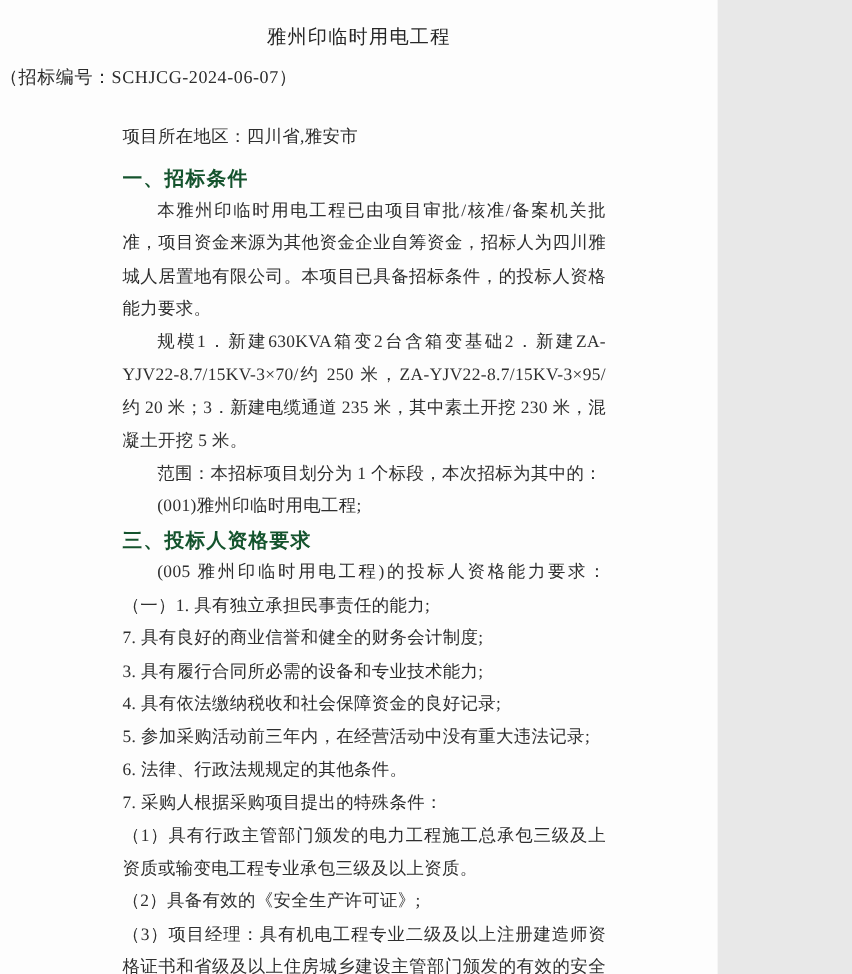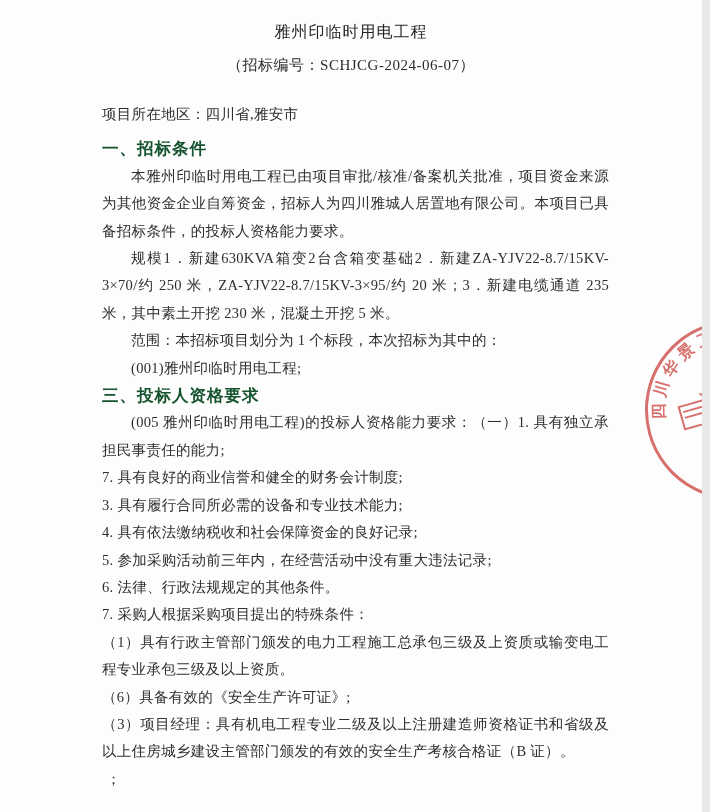--- a/index.html
+++ b/index.html
@@ -3,36 +3,35 @@
 <meta charset="utf-8">
 <style>
   html,body{margin:0;padding:0;}
   body{
     width:710px;height:812px;
     background:#e8e8e8;
     font-family:"Liberation Serif","DejaVu Serif",serif;
   }
   .page{
     position:relative;
-    width:702px;height:812px;
+    width:598px;height:812px;
     background:#fdfdfd;
     overflow:hidden;
     box-sizing:border-box;
     padding-top:22px;
     color:#2e2e2e;
   }
   .doc-title{
     text-align:center;
     font-size:16px;
     line-height:20px;
     letter-spacing:1px;
     color:#262626;
   }
   .doc-subtitle{
-    text-align:center;
     font-size:15px;
     line-height:20px;
     margin-top:13px;
     letter-spacing:0.5px;
     color:#2b2b2b;
   }
   .doc-body{
     margin:26px 93px 0 102px;
     font-size:14.5px;
     line-height:27.4px;
@@ -124,21 +123,21 @@
 
     <h2>三、投标人资格要求</h2>
     <p class="indent">(005 雅州印临时用电工程)的投标人资格能力要求：（一）1. 具有独立承担民事责任的能力;</p>
     <p>7. 具有良好的商业信誉和健全的财务会计制度;</p>
     <p>3. 具有履行合同所必需的设备和专业技术能力;</p>
     <p>4. 具有依法缴纳税收和社会保障资金的良好记录;</p>
     <p>5. 参加采购活动前三年内，在经营活动中没有重大违法记录;</p>
     <p>6. 法律、行政法规规定的其他条件。</p>
     <p>7. 采购人根据采购项目提出的特殊条件：</p>
     <p>（1）具有行政主管部门颁发的电力工程施工总承包三级及上资质或输变电工程专业承包三级及以上资质。</p>
-    <p>（6）具备有效的《安全生产许可证》;</p>
+    <p>（2）具备有效的《安全生产许可证》;</p>
     <p>（3）项目经理：具有机电工程专业二级及以上注册建造师资格证书和省级及以上住房城乡建设主管部门颁发的有效的安全生产考核合格证（B 证）。</p>
     <p class="indent-tiny">；</p>
   </div>
 
   <div class="seal">
     <div class="seal-ring"></div>
     <div class="seal-star"></div>
     <span class="sc a0">四</span>
     <span class="sc a1">川</span>
     <span class="sc a2">华</span>

